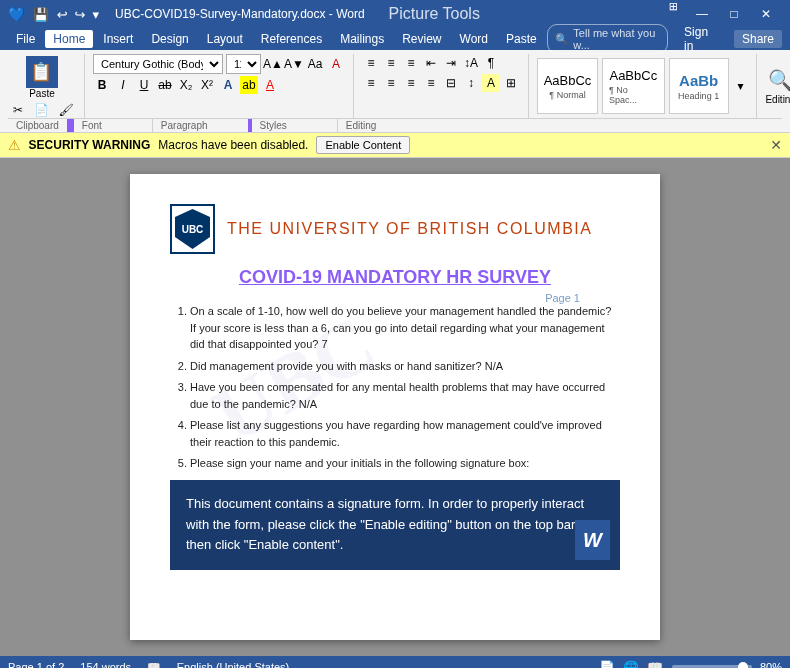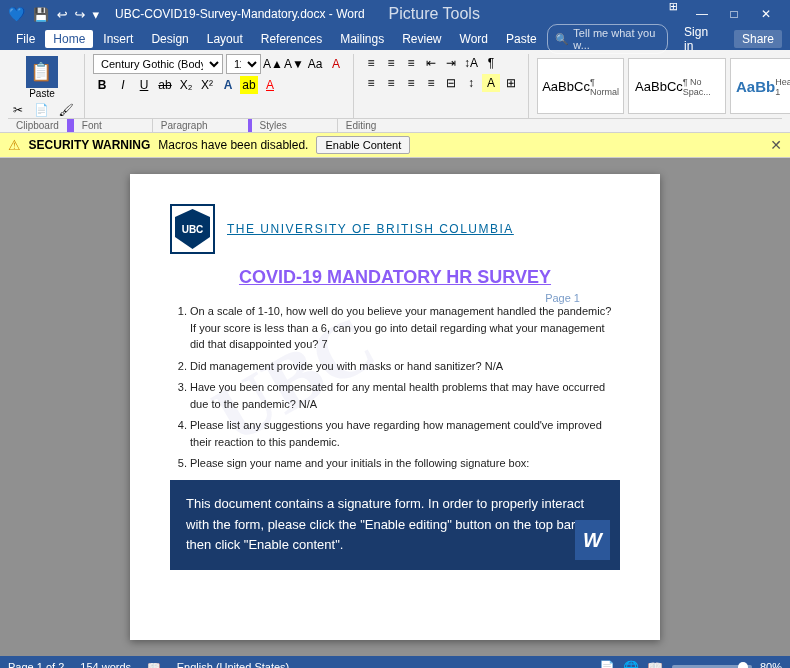--- a/index.html
+++ b/index.html
@@ -118,21 +118,21 @@
     
     .styles-group {
       display: flex;
       align-items: center;
       gap: 4px;
       border-right: 1px solid #d0d0d0;
       padding-right: 8px;
       height: 64px;
     }
     .style-item {
-      display: flex; flex-direction: row; align-items: center; justify-content: center;
+      display: flex; flex-direction: column; align-items: center; justify-content: center;
       border: 1px solid #ccc; padding: 2px 6px; min-width: 60px; height: 56px;
       cursor: pointer; background: white; font-size: 11px;
     }
     .style-preview { font-size: 13px; }
     .style-label { font-size: 9px; margin-top: 2px; color: #555; }
 
     
     .editing-group {
       display: flex;
       flex-direction: column;
@@ -471,21 +471,21 @@
     <div class="watermark">UBC</div>
 
     <div class="doc-content">
 
       <div class="ubc-header">
         <div class="ubc-logo">
           <div class="ubc-logo-shield">
             <span>UBC</span>
           </div>
         </div>
-        <div style="font-size:12px;letter-spacing:1.5px;color:#0369a1;text-decoration:underline;">THE UNIVERSITY OF BRITISH COLUMBIA</div>
+        <div style="font-size:16px;letter-spacing:1.5px;color:#c2410c;">THE UNIVERSITY OF BRITISH COLUMBIA</div>
       </div>
 
       <div class="page-num">Page 1</div>
 
       <div class="survey-title">COVID-19 MANDATORY HR SURVEY</div>
 
       <ol class="survey-list">
         <li><span>On a scale of 1-10, how well do you believe your management handled the pandemic? If your score is less than a 6, can you go into detail regarding what your management did that disappointed you? 7</span></li>
         <li><span>Did management provide you with masks or hand sanitizer? N/A</span></li>
         <li><span>Have you been compensated for any mental health problems that may have occurred due to the pandemic? N/A</span></li>

